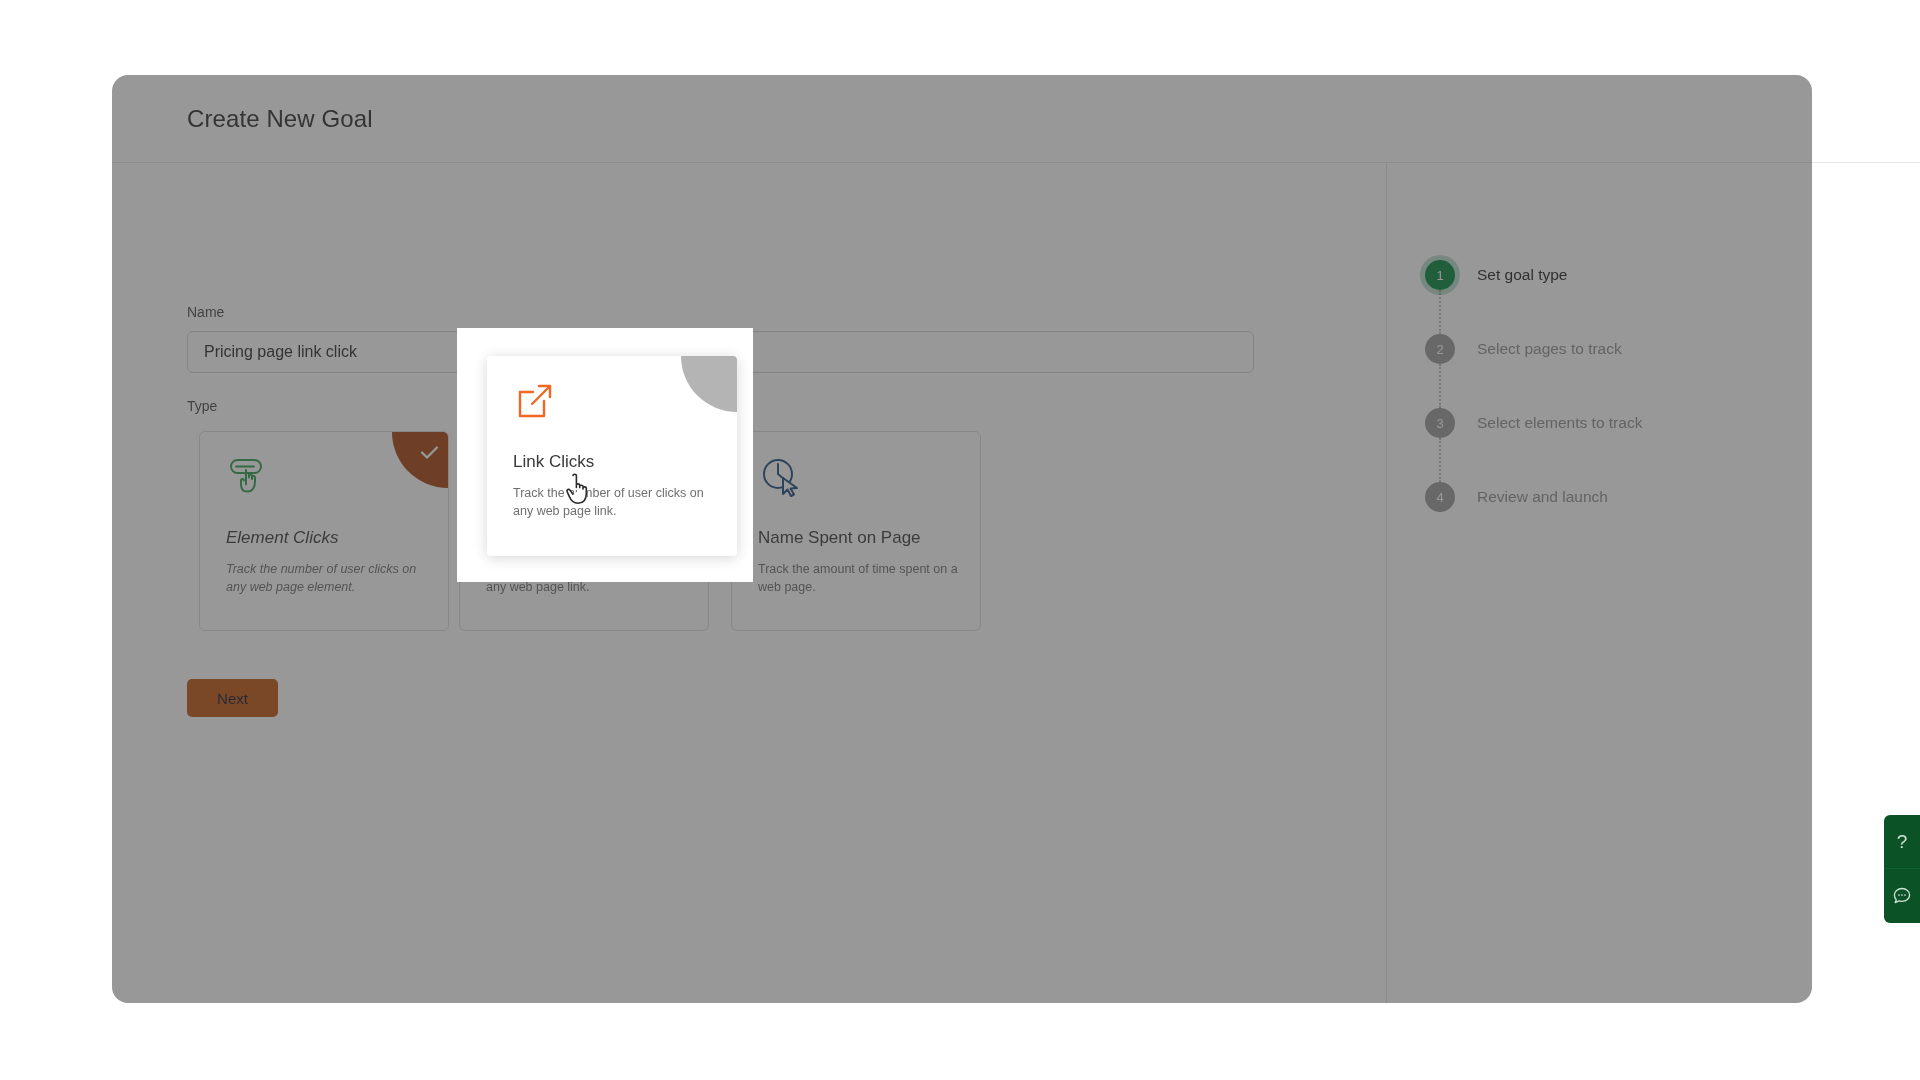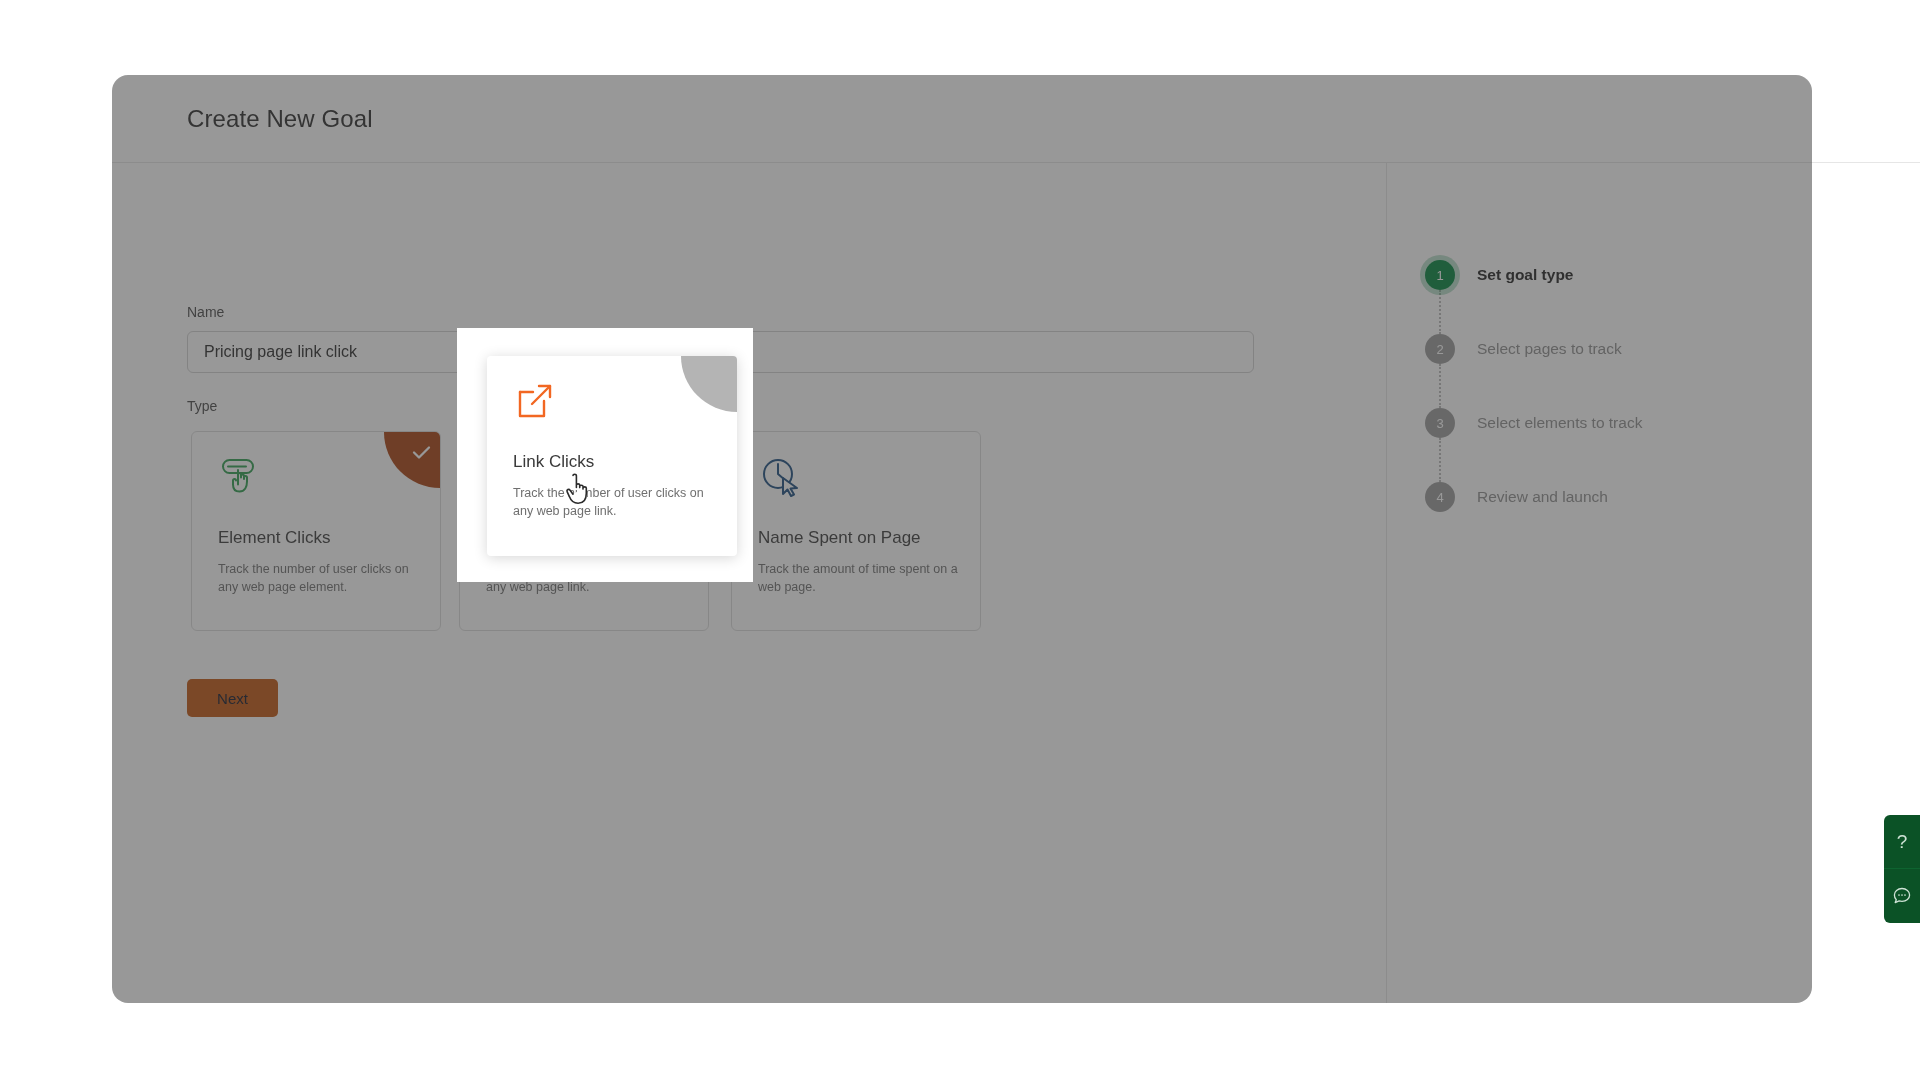--- a/index.html
+++ b/index.html
@@ -111,21 +111,21 @@
     position: absolute;
     top: 0;
     width: 250px;
     height: 200px;
     background: #ffffff;
     border: 1px solid #dcdcdc;
     border-radius: 6px;
     overflow: hidden;
     cursor: pointer;
   }
-  .card-0 { left: 4px; }
+  .card-0 { left: 12px; font-style: italic; }
   .card-1 { left: 272px; }
   .card-2 { left: 544px; }
   .card-3 { left: 816px; }
 
   .card-icon {
     position: absolute;
     left: 26px;
     top: 22px;
     width: 46px;
     height: 46px;
@@ -226,21 +226,21 @@
     box-shadow: 0 0 0 5px rgba(0, 132, 61, .28);
   }
 
   .step-label {
     margin-left: 22px;
     font-size: 15.5px;
     color: #8e8e8e;
   }
   .step-label.active {
     color: #222222;
-    font-weight: bold;
+    font-weight: normal;
   }
 
   .step-connector {
     position: absolute;
     left: 52px;
     width: 0;
     height: 44px;
     border-left: 2px dotted #b9b9b9;
   }
   .conn-0 { top: 127px; }

